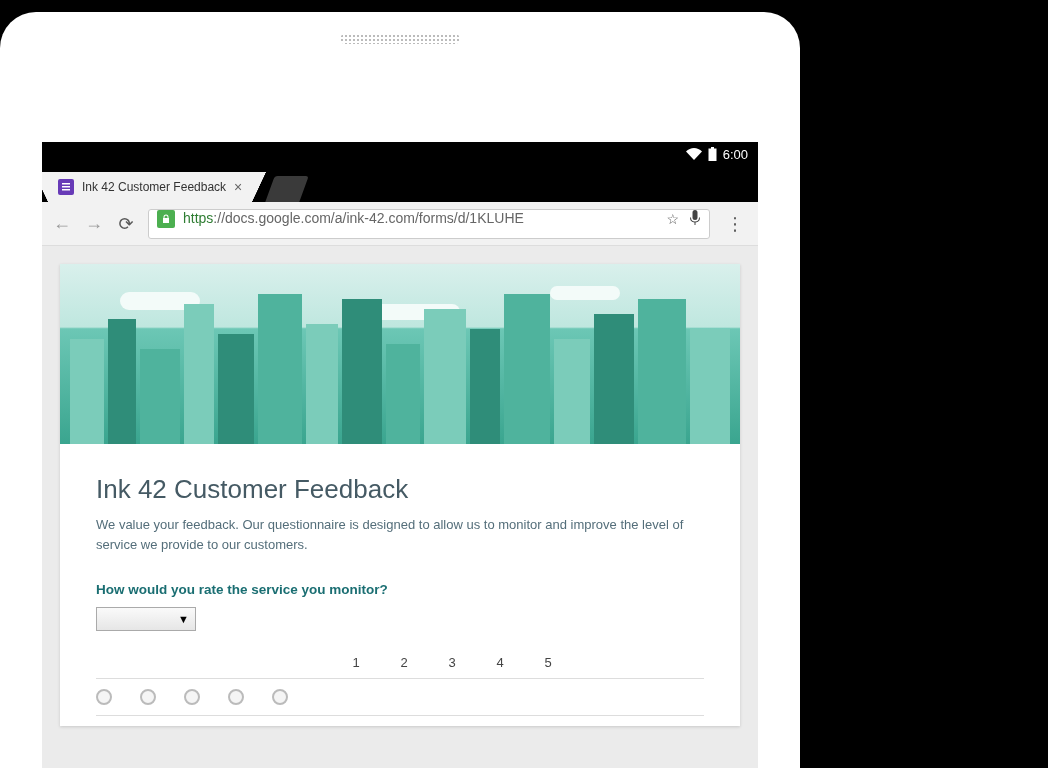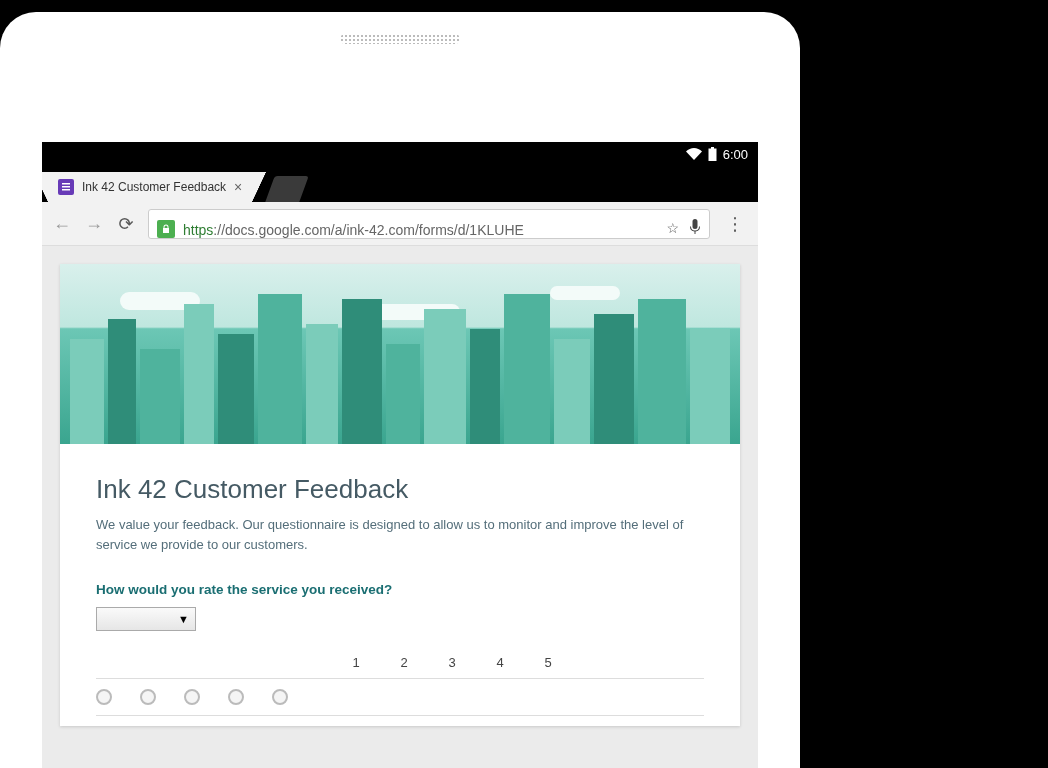--- a/index.html
+++ b/index.html
@@ -91,21 +91,21 @@
     background: #f2f2f2;
     display:flex; align-items:center;
     padding: 0 10px;
     gap: 12px;
     border-bottom: 1px solid #ddd;
   }
   .nav-btn { color:#999; font-size:18px; width:20px; text-align:center; cursor:pointer; }
   .nav-btn.active { color:#5a5a5a; }
   .omnibox {
     flex:1; height:30px; background:#fff; border:1px solid #ccc; border-radius:3px;
-    display:flex; align-items:flex-end; padding:0 8px; gap:8px; font-size:14px; color:#555;
+    display:flex; align-items:flex-start; padding:0 8px; gap:8px; font-size:14px; color:#555;
     overflow:hidden; white-space:nowrap;
   }
   .lock-badge {
     width:18px; height:18px; background:#4caf50; border-radius:2px;
     display:flex; align-items:center; justify-content:center; color:#fff; font-size:11px;
   }
   .url-scheme { color:#2e7d32; }
   .url-rest { color:#666; }
   .omni-icons { display:flex; gap:10px; align-items:center; color:#555; }
   .menu-dots { font-size:18px; color:#555; padding:0 4px; cursor:pointer; }
@@ -234,21 +234,21 @@
           <div class="bldg light" style="left:494px;width:36px;height:105px"></div>
           <div class="bldg dark" style="left:534px;width:40px;height:130px"></div>
           <div class="bldg" style="left:578px;width:48px;height:145px"></div>
           <div class="bldg light" style="left:630px;width:40px;height:115px"></div>
         </div>
         <div class="form-body">
           <h1 class="form-title">Ink 42 Customer Feedback</h1>
           <p class="form-desc">We value your feedback. Our questionnaire is designed to allow us to monitor and improve the level of service we provide to our customers.</p>
 
           <div>
-            <div class="q-label">How would you rate the service you received?</div>
+            <div class="q-label">How would you rate the service you monitor?</div>
             <div class="select-box">▼</div>
           </div>
 
           <div>
             <div class="grid-header">
               <span>1</span>
               <span>2</span>
               <span>3</span>
               <span>4</span>
               <span>5</span>

